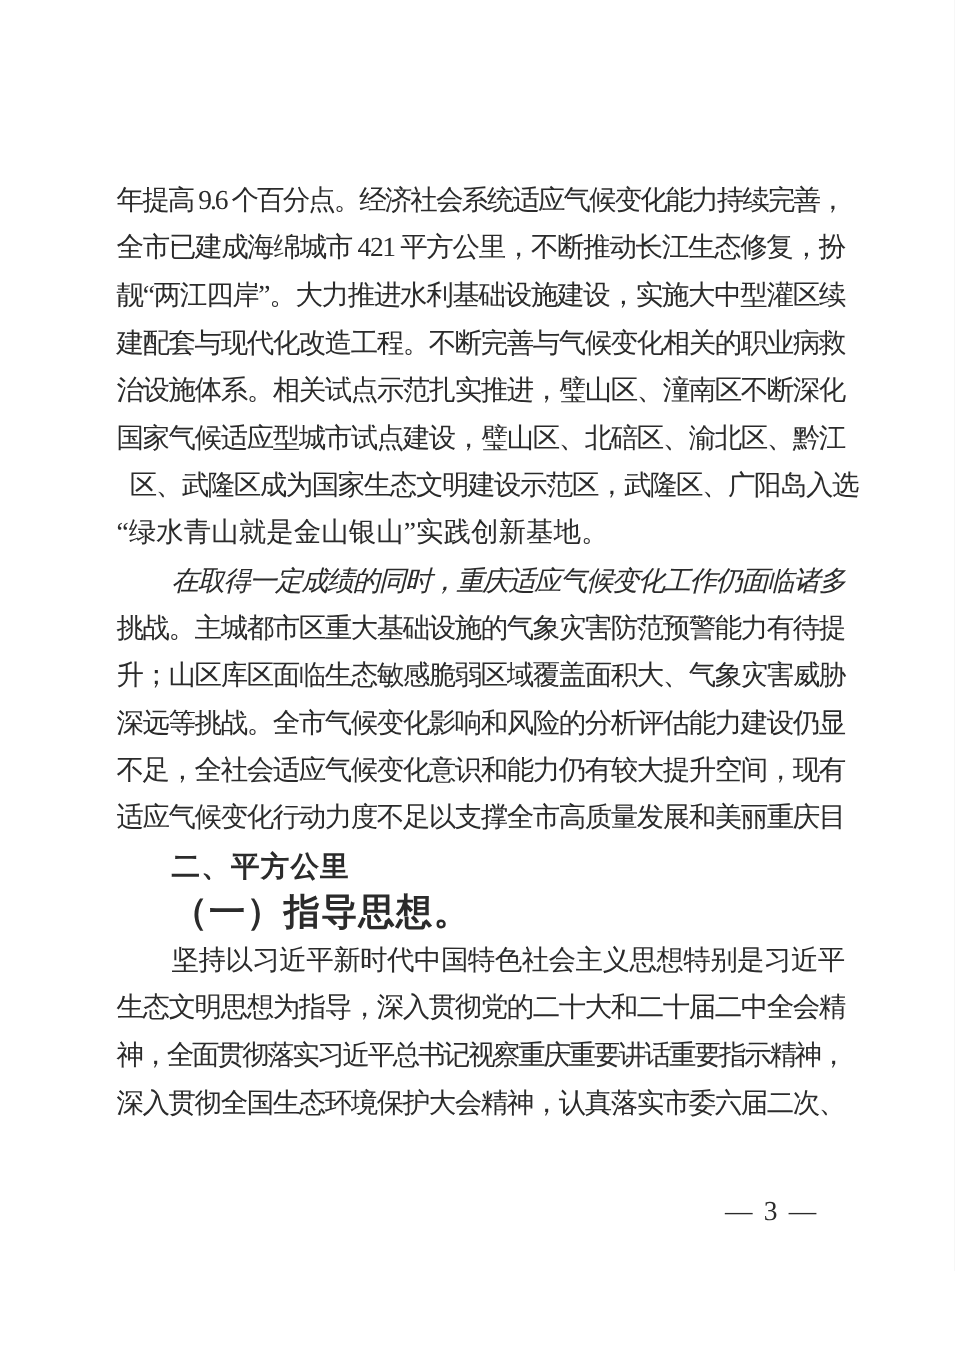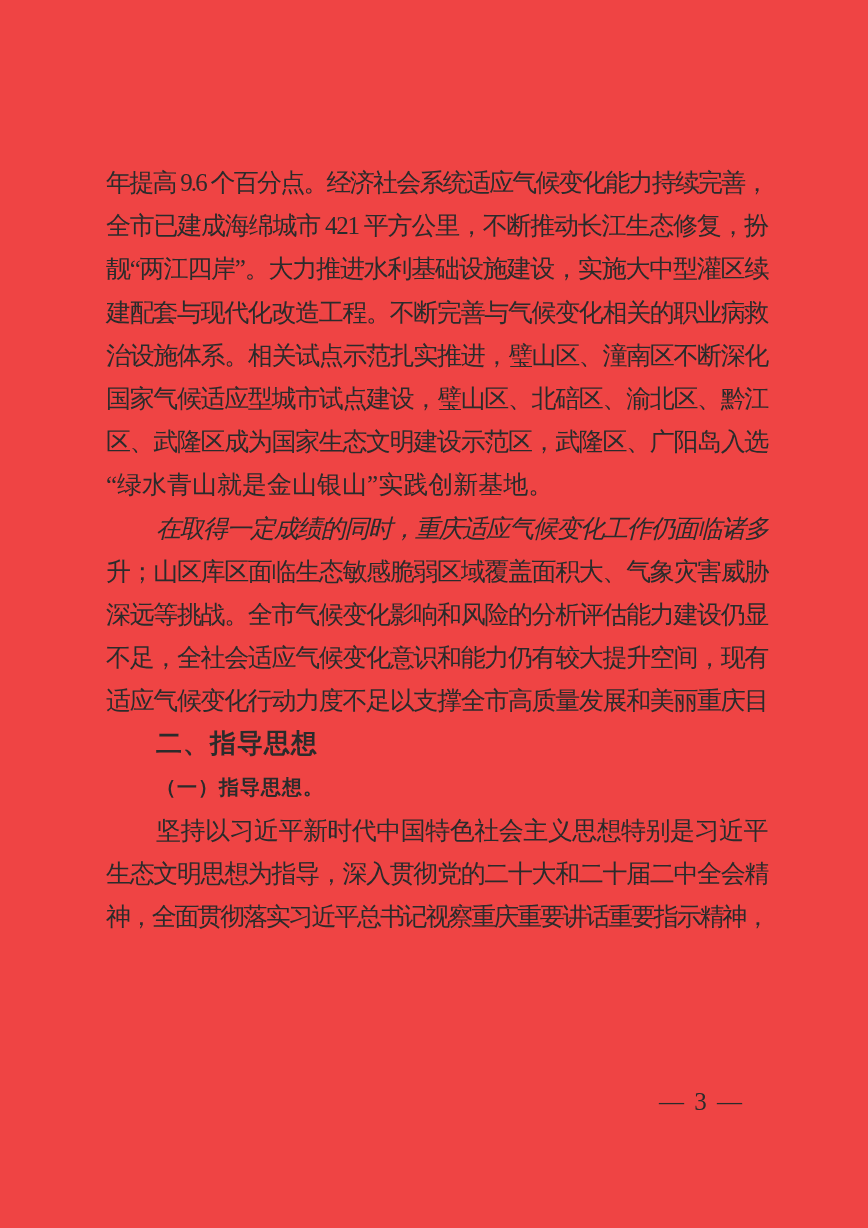--- a/index.html
+++ b/index.html
@@ -5,21 +5,21 @@
   html, body {
     margin: 0;
     padding: 0;
     background: #e8e8e8;
   }
   .page {
     position: relative;
     width: 868px;
     height: 1228px;
     margin: 0 auto;
-    background: #ef4444;
+    background: #ffffff;
     color: #2b2b2b;
     font-family: "Liberation Serif", "DejaVu Serif", serif;
     overflow: hidden;
   }
   .body-text {
     position: absolute;
     left: 106px;
     top: 161px;
     width: 662px;
   }
@@ -34,21 +34,21 @@
     text-indent: 50px;
   }
   .section-heading {
     font-family: "Liberation Sans", "DejaVu Sans", sans-serif;
     font-weight: bold;
     font-size: 26px;
     letter-spacing: 1px;
   }
   .subsection-heading {
     font-weight: bold;
-    font-size: 20px;
+    font-size: 33px;
     letter-spacing: 1px;
   }
   .page-number {
     position: absolute;
     top: 1080px;
     right: 124px;
     height: 43.2px;
     line-height: 43.2px;
     font-size: 25px;
     letter-spacing: 2px;
@@ -61,33 +61,35 @@
 <div class="page">
 
   <main class="body-text">
 
     <div class="row fit" style="letter-spacing: -1.78125px;">年提高 9.6 个百分点。经济社会系统适应气候变化能力持续完善，</div>
     <div class="row fit" style="letter-spacing: -1.22581px;">全市已建成海绵城市 421 平方公里，不断推动长江生态修复，扮</div>
     <div class="row fit" style="letter-spacing: -1.2069px;">靓“两江四岸”。大力推进水利基础设施建设，实施大中型灌区续</div>
     <div class="row fit" style="letter-spacing: -1.35714px;">建配套与现代化改造工程。不断完善与气候变化相关的职业病救</div>
     <div class="row fit" style="letter-spacing: -1.35714px;">治设施体系。相关试点示范扎实推进，璧山区、潼南区不断深化</div>
     <div class="row fit" style="letter-spacing: -1.35714px;">国家气候适应型城市试点建设，璧山区、北碚区、渝北区、黔江</div>
-    <div class="row fit" style="letter-spacing: -1.35714px;">区、武隆区成为国家生态文明建设示范区，武隆区、广阳岛入选</div>
+    <div class="row fit" style="letter-spacing: -1.35714px; margin-left: 12px;">区、武隆区成为国家生态文明建设示范区，武隆区、广阳岛入选</div>
     <div class="row">“绿水青山就是金山银山”实践创新基地。</div>
 
     <div class="row fit indent" style="letter-spacing: -1.46154px; font-style: italic;">在取得一定成绩的同时，重庆适应气候变化工作仍面临诸多</div>
+    <div class="row fit" style="letter-spacing: -1.35714px;">挑战。主城都市区重大基础设施的气象灾害防范预警能力有待提</div>
     <div class="row fit" style="letter-spacing: -1.35714px;">升；山区库区面临生态敏感脆弱区域覆盖面积大、气象灾害威胁</div>
     <div class="row fit" style="letter-spacing: -1.35714px; text-align: center;">深远等挑战。全市气候变化影响和风险的分析评估能力建设仍显</div>
     <div class="row fit" style="letter-spacing: -1.35714px;">不足，全社会适应气候变化意识和能力仍有较大提升空间，现有</div>
     <div class="row fit" style="letter-spacing: -1.35714px;">适应气候变化行动力度不足以支撑全市高质量发展和美丽重庆目</div>
 
-    <div class="row indent section-heading">二、指导思想</div>
+    <div class="row indent section-heading">二、平方公里</div>
 
     <div class="row indent subsection-heading">（一）指导思想。</div>
 
     <div class="row fit indent" style="letter-spacing: -0.52px;">坚持以习近平新时代中国特色社会主义思想特别是习近平</div>
     <div class="row fit" style="letter-spacing: -1.35714px;">生态文明思想为指导，深入贯彻党的二十大和二十届二中全会精</div>
     <div class="row fit" style="letter-spacing: -2.17241px;">神，全面贯彻落实习近平总书记视察重庆重要讲话重要指示精神，</div>
+    <div class="row fit" style="letter-spacing: -1.35714px;">深入贯彻全国生态环境保护大会精神，认真落实市委六届二次、</div>
   </main>
 
   <div class="page-number">— 3 —</div>
 
 </div>
 
 </body></html>

